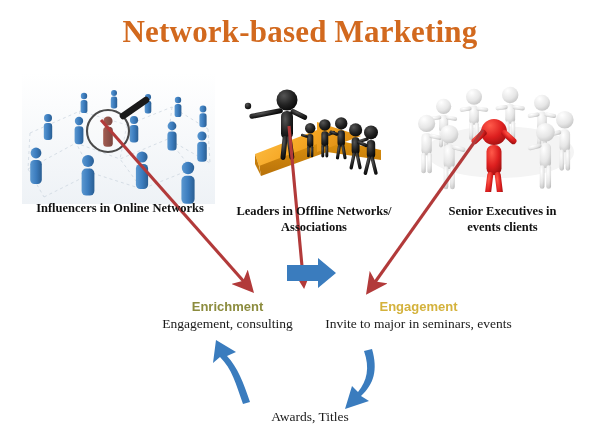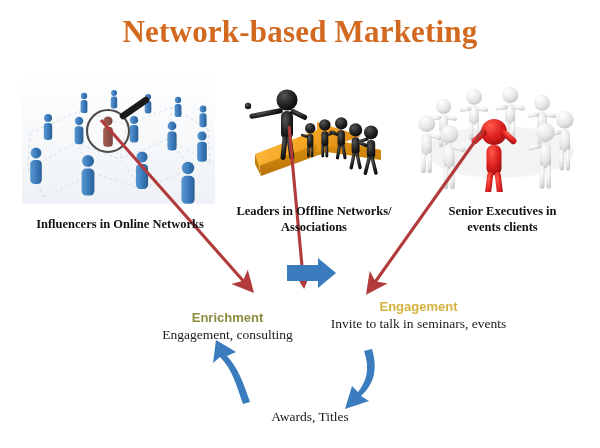--- a/index.html
+++ b/index.html
@@ -52,21 +52,21 @@
   
   .caption {
     position: absolute;
     text-align: center;
     font-family: Liberation Serif, serif;
     font-weight: bold;
     font-size: 12.5px;
     color: #111111;
     line-height: 16px;
   }
-  #caption-influencers { left: 5px;   top: 216px; width: 230px; }
+  #caption-influencers { left: 5px;   top: 200px; width: 230px; }
   #caption-leaders     { left: 218px; top: 203px; width: 192px; }
   #caption-executives  { left: 420px; top: 203px; width: 165px; }
 
   
   .node {
     position: absolute;
     text-align: center;
   }
   .node .node-title {
     font-family: "Liberation Sans", sans-serif;
@@ -74,21 +74,21 @@
     font-size: 13px;
     line-height: 16px;
   }
   .node .node-desc {
     font-family: "Liberation Serif", serif;
     font-size: 13.5px;
     line-height: 17px;
     color: #1a1a1a;
     white-space: nowrap;
   }
-  #node-enrichment  { left: 150px; top: 310px; width: 155px; }
+  #node-enrichment  { left: 150px; top: 299px; width: 155px; }
   #node-engagement  { left: 306px; top: 299px; width: 225px; text-align: center; }
   #node-recognition { left: 225px; top: 408px; width: 170px; }
 
   #node-enrichment  .node-title { color: #8C8C3E; }
   #node-engagement  .node-title { color: #D4B23C; }
   #node-recognition .node-title { color: #A4394A; }
 
   
   .arrow-layer {
     position: absolute;
@@ -400,20 +400,20 @@
     </g>
   </svg>
 
   <div class="node" id="node-enrichment">
     <div class="node-title">Enrichment</div>
     <div class="node-desc">Engagement, consulting</div>
   </div>
 
   <div class="node" id="node-engagement">
     <div class="node-title">Engagement</div>
-    <div class="node-desc">Invite to talk in seminars, events</div>
+    <div class="node-desc">Invite to major in seminars, events</div>
   </div>
 
   <div class="node" id="node-recognition">
     <div class="node-desc">Awards, Titles</div>
   </div>
 
 </div>
 
 </body></html>

